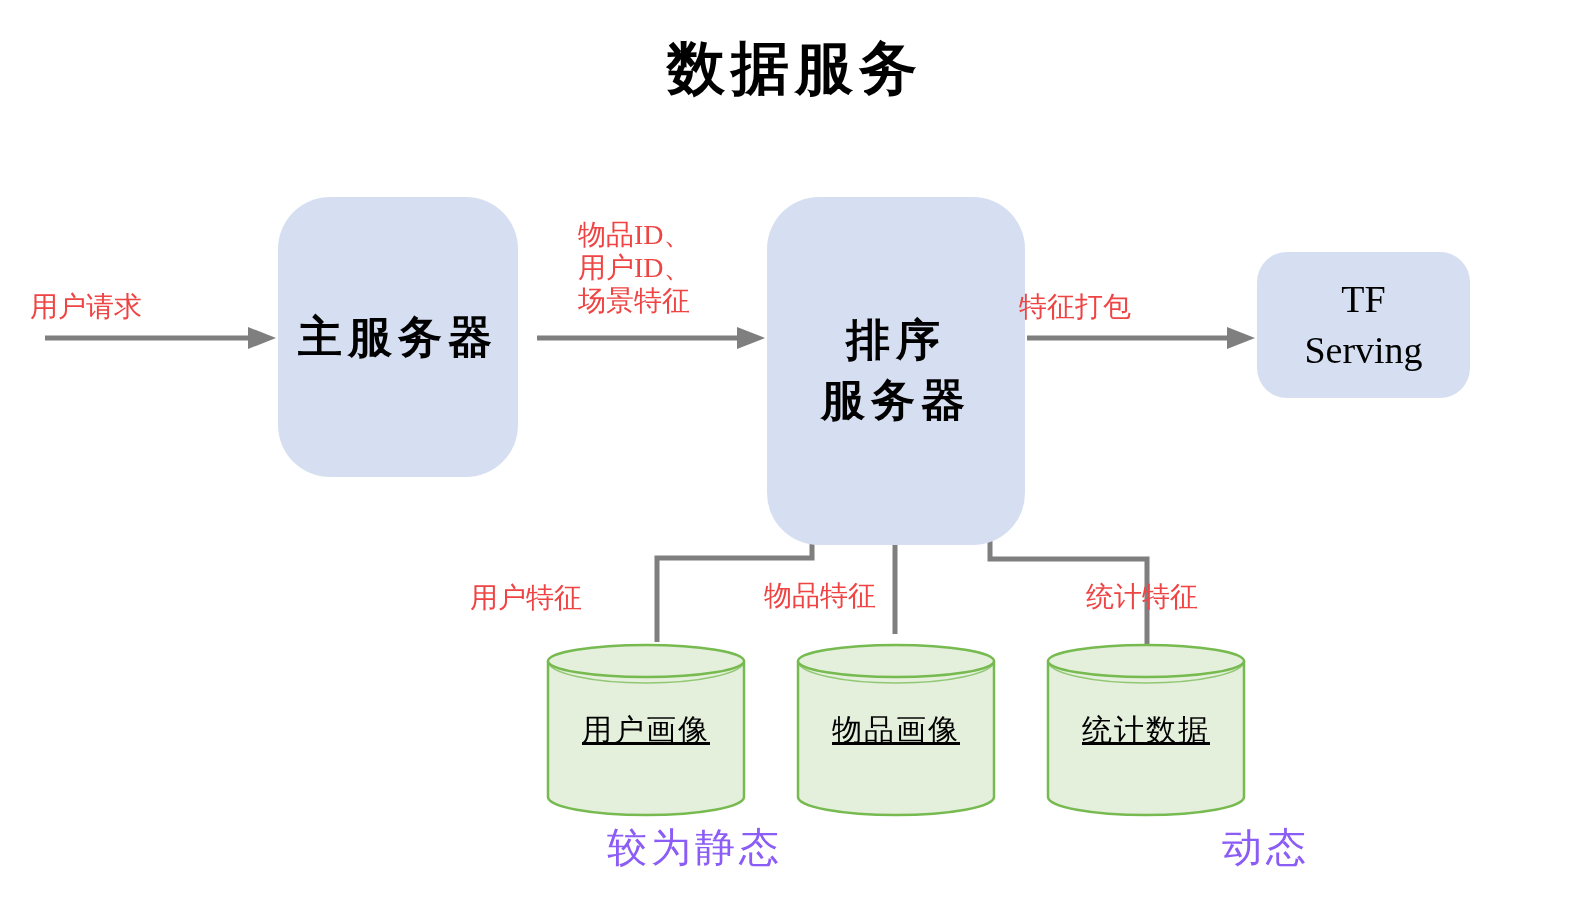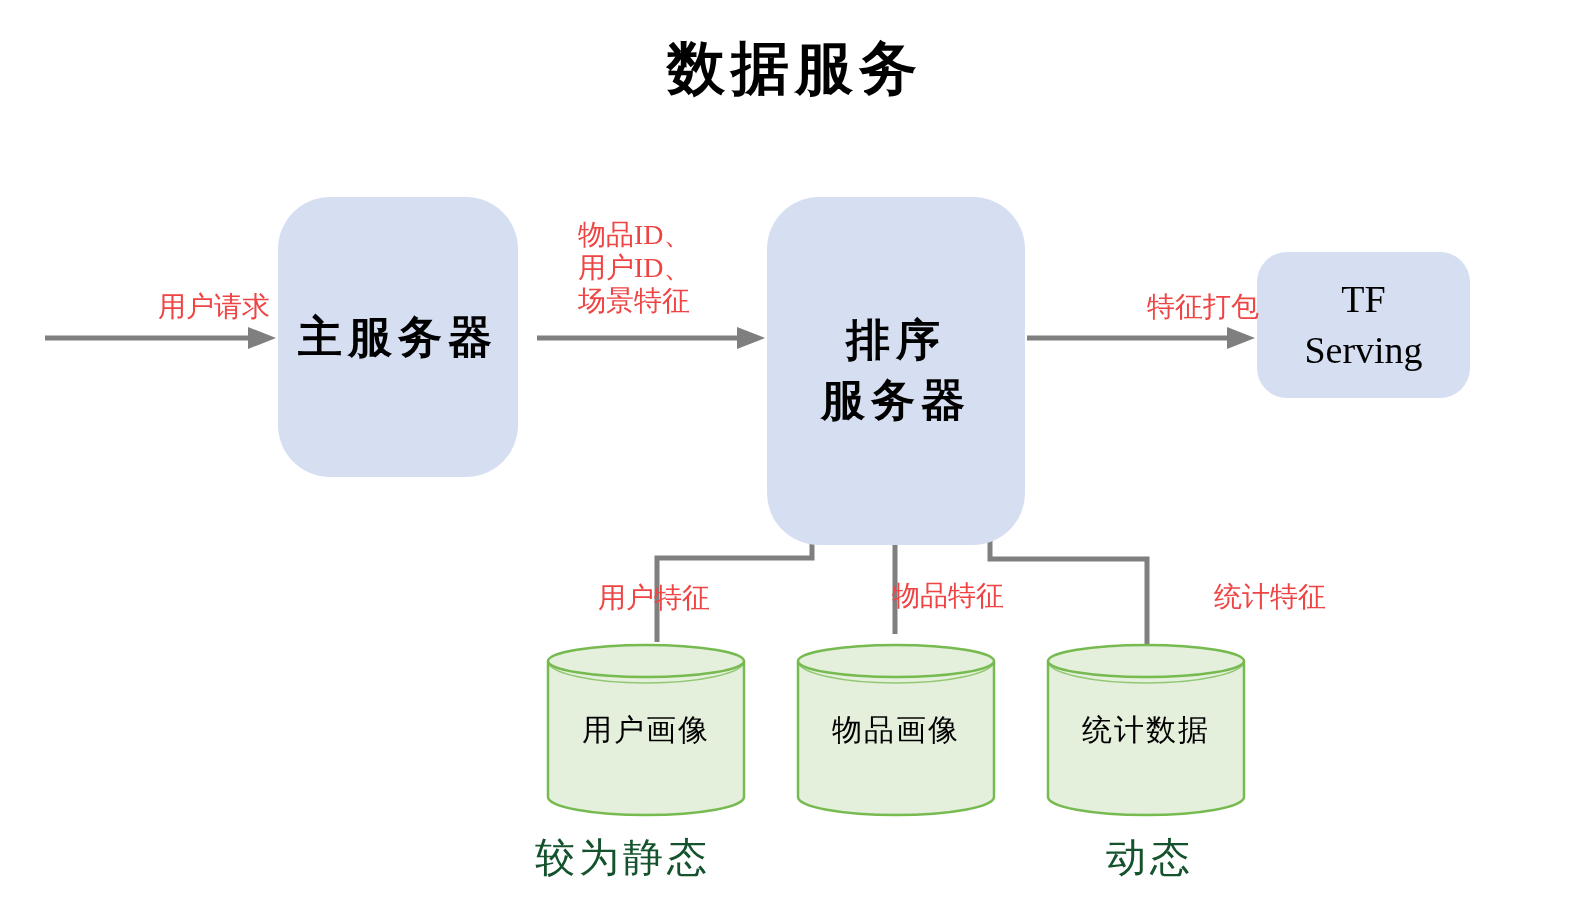--- a/index.html
+++ b/index.html
@@ -55,44 +55,44 @@
     border-radius: 30px;
     font-size: 38px;
     line-height: 1.35;
     white-space: pre-line;
   }
   .edge-label {
     color: #ef4444;
     font-size: 28px;
     white-space: pre-line;
   }
-  .lbl-center { text-align: right; }
+  .lbl-center { text-align: left; }
   .lbl-user-request   { left: 30px;   top: 288px; width: 240px; }
   .lbl-ids-features   { left: 578px;  top: 218px; line-height: 33px; text-align: left; }
   .lbl-feature-pack   { left: 1019px; top: 288px; width: 240px; }
   .lbl-user-features  { left: 470px;  top: 579px; width: 240px; }
   .lbl-item-features  { left: 764px;  top: 577px; width: 240px; }
   .lbl-stat-features  { left: 1086px; top: 578px; width: 240px; }
   .db-label {
     top: 710px; width: 240px;
     text-align: center;
     color: #000000;
     font-size: 30px;
     letter-spacing: 2px;
+    text-decoration: underline;
   }
   .db-label-user { left: 526px; }
   .db-label-item { left: 776px; }
   .db-label-stat { left: 1026px; }
   .db-caption {
     top: 820px; width: 320px;
-    text-align: center;
-    color: #14532d;
+    text-align: right;
+    color: #8b5cf6;
     font-size: 40px;
     letter-spacing: 4px;
-    margin-top: 10px;
   }
   .cap-user { left: 463px; }
   .cap-item { left: 733px; }
   .cap-stat { left: 990px; }
   svg.layer {
     position: absolute;
     left: 0; top: 0;
     width: 1596px; height: 897px;
   }
   .conn { stroke: #7f7f7f; stroke-width: 5; fill: none; }

